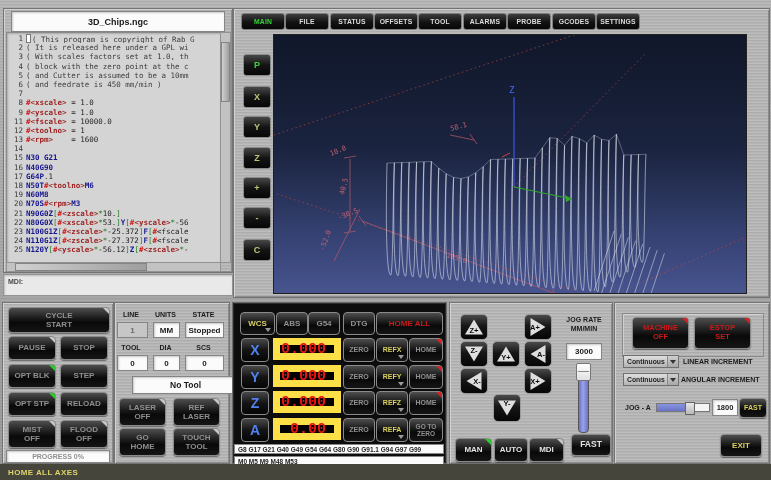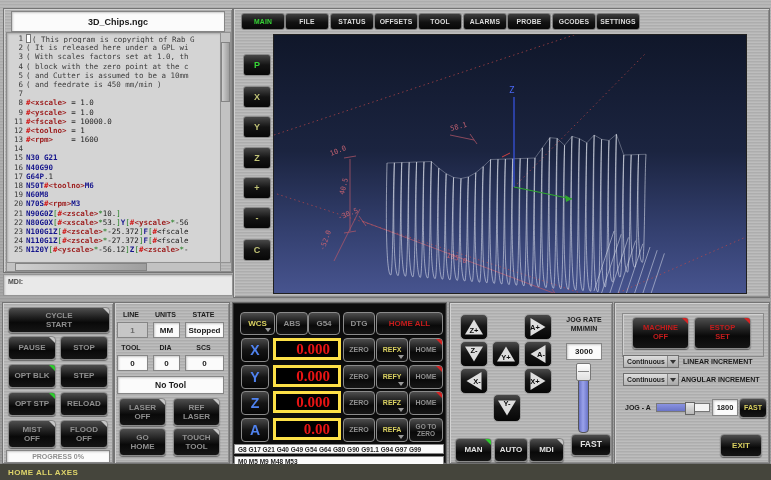--- a/index.html
+++ b/index.html
@@ -52,22 +52,22 @@
     border:1px solid #8a8a8a;border-radius:3px;color:#c2c476;font-size:9px;font-weight:bold;
     display:flex;align-items:center;justify-content:center}
   .sbtn.p{color:#35d435}
   
   #viewport{position:absolute;left:39px;top:25px;width:472px;height:258px;
     background:linear-gradient(180deg,#10172a 0%,#1b2440 45%,#333f6e 75%,#47548f 100%);
     border:1px solid #202020;overflow:hidden}
   
   .dro-letter{position:absolute;background:linear-gradient(180deg,#484848,#141414 50%,#050505);border:1px solid #8a8a8a;border-radius:4px;
     color:#4f82ef;font-size:14px;font-weight:bold;display:flex;align-items:center;justify-content:center}
-  .dro-val{position:absolute;background:#000;border:3px solid #fde047;color:#e81414;
-    font-family:Liberation Serif, serif;font-weight:bold;font-size:15px;
+  .dro-val{position:absolute;background:#000;border:7px solid #fde047;color:#e81414;
+    font-family:Liberation Mono, monospace;font-weight:bold;font-size:15px;
     display:flex;align-items:center;justify-content:flex-end;padding-right:8px;box-sizing:border-box}
   .sline{position:absolute;background:#fbfbfb;border:1px solid #888;font-size:6.5px;font-weight:bold;color:#222;
     display:flex;align-items:center;padding-left:3px;box-sizing:border-box;white-space:nowrap;overflow:hidden}
   
   .jbtn{position:absolute;width:26px;height:24px;background:linear-gradient(180deg,#4a4a4a,#161616 45%,#060606);
     border:1px solid #9a9a9a;border-radius:5px}
   .jtri{position:absolute;left:50%;top:50%;transform:translate(-50%,-50%);width:0;height:0}
   .jtri.up{border-left:9px solid transparent;border-right:9px solid transparent;border-bottom:15px solid #dedede}
   .jtri.down{border-left:9px solid transparent;border-right:9px solid transparent;border-top:15px solid #dedede}
   .jtri.left{border-top:9px solid transparent;border-bottom:9px solid transparent;border-right:15px solid #dedede}
@@ -366,21 +366,21 @@
   <div class="mlabel" style="left:70px;top:41px;width:37px">SCS</div>
   <div class="vbox" style="left:2px;top:52px;width:29px;height:14px;font-size:8px">
     <span>0</span>
   </div>
   <div class="vbox" style="left:38px;top:52px;width:25px;height:14px;font-size:8px">
     <span>0</span>
   </div>
   <div class="vbox" style="left:70px;top:52px;width:37px;height:14px;font-size:8px">
     <span>0</span>
   </div>
-  <div class="vbox" style="left:2px;top:73px;width:105px;height:16px;font-size:8.5px">
+  <div class="vbox" style="left:17px;top:73px;width:105px;height:16px;font-size:8.5px">
     <span>No Tool</span>
   </div>
   <div class="btn" style="left:4px;top:95px;width:45px;height:26px">
     <span class="blab">LASER
 OFF</span>
     <span class="notch"></span>
   </div>
   <div class="btn" style="left:58px;top:95px;width:45px;height:26px">
     <span class="blab">REF
 LASER</span>

